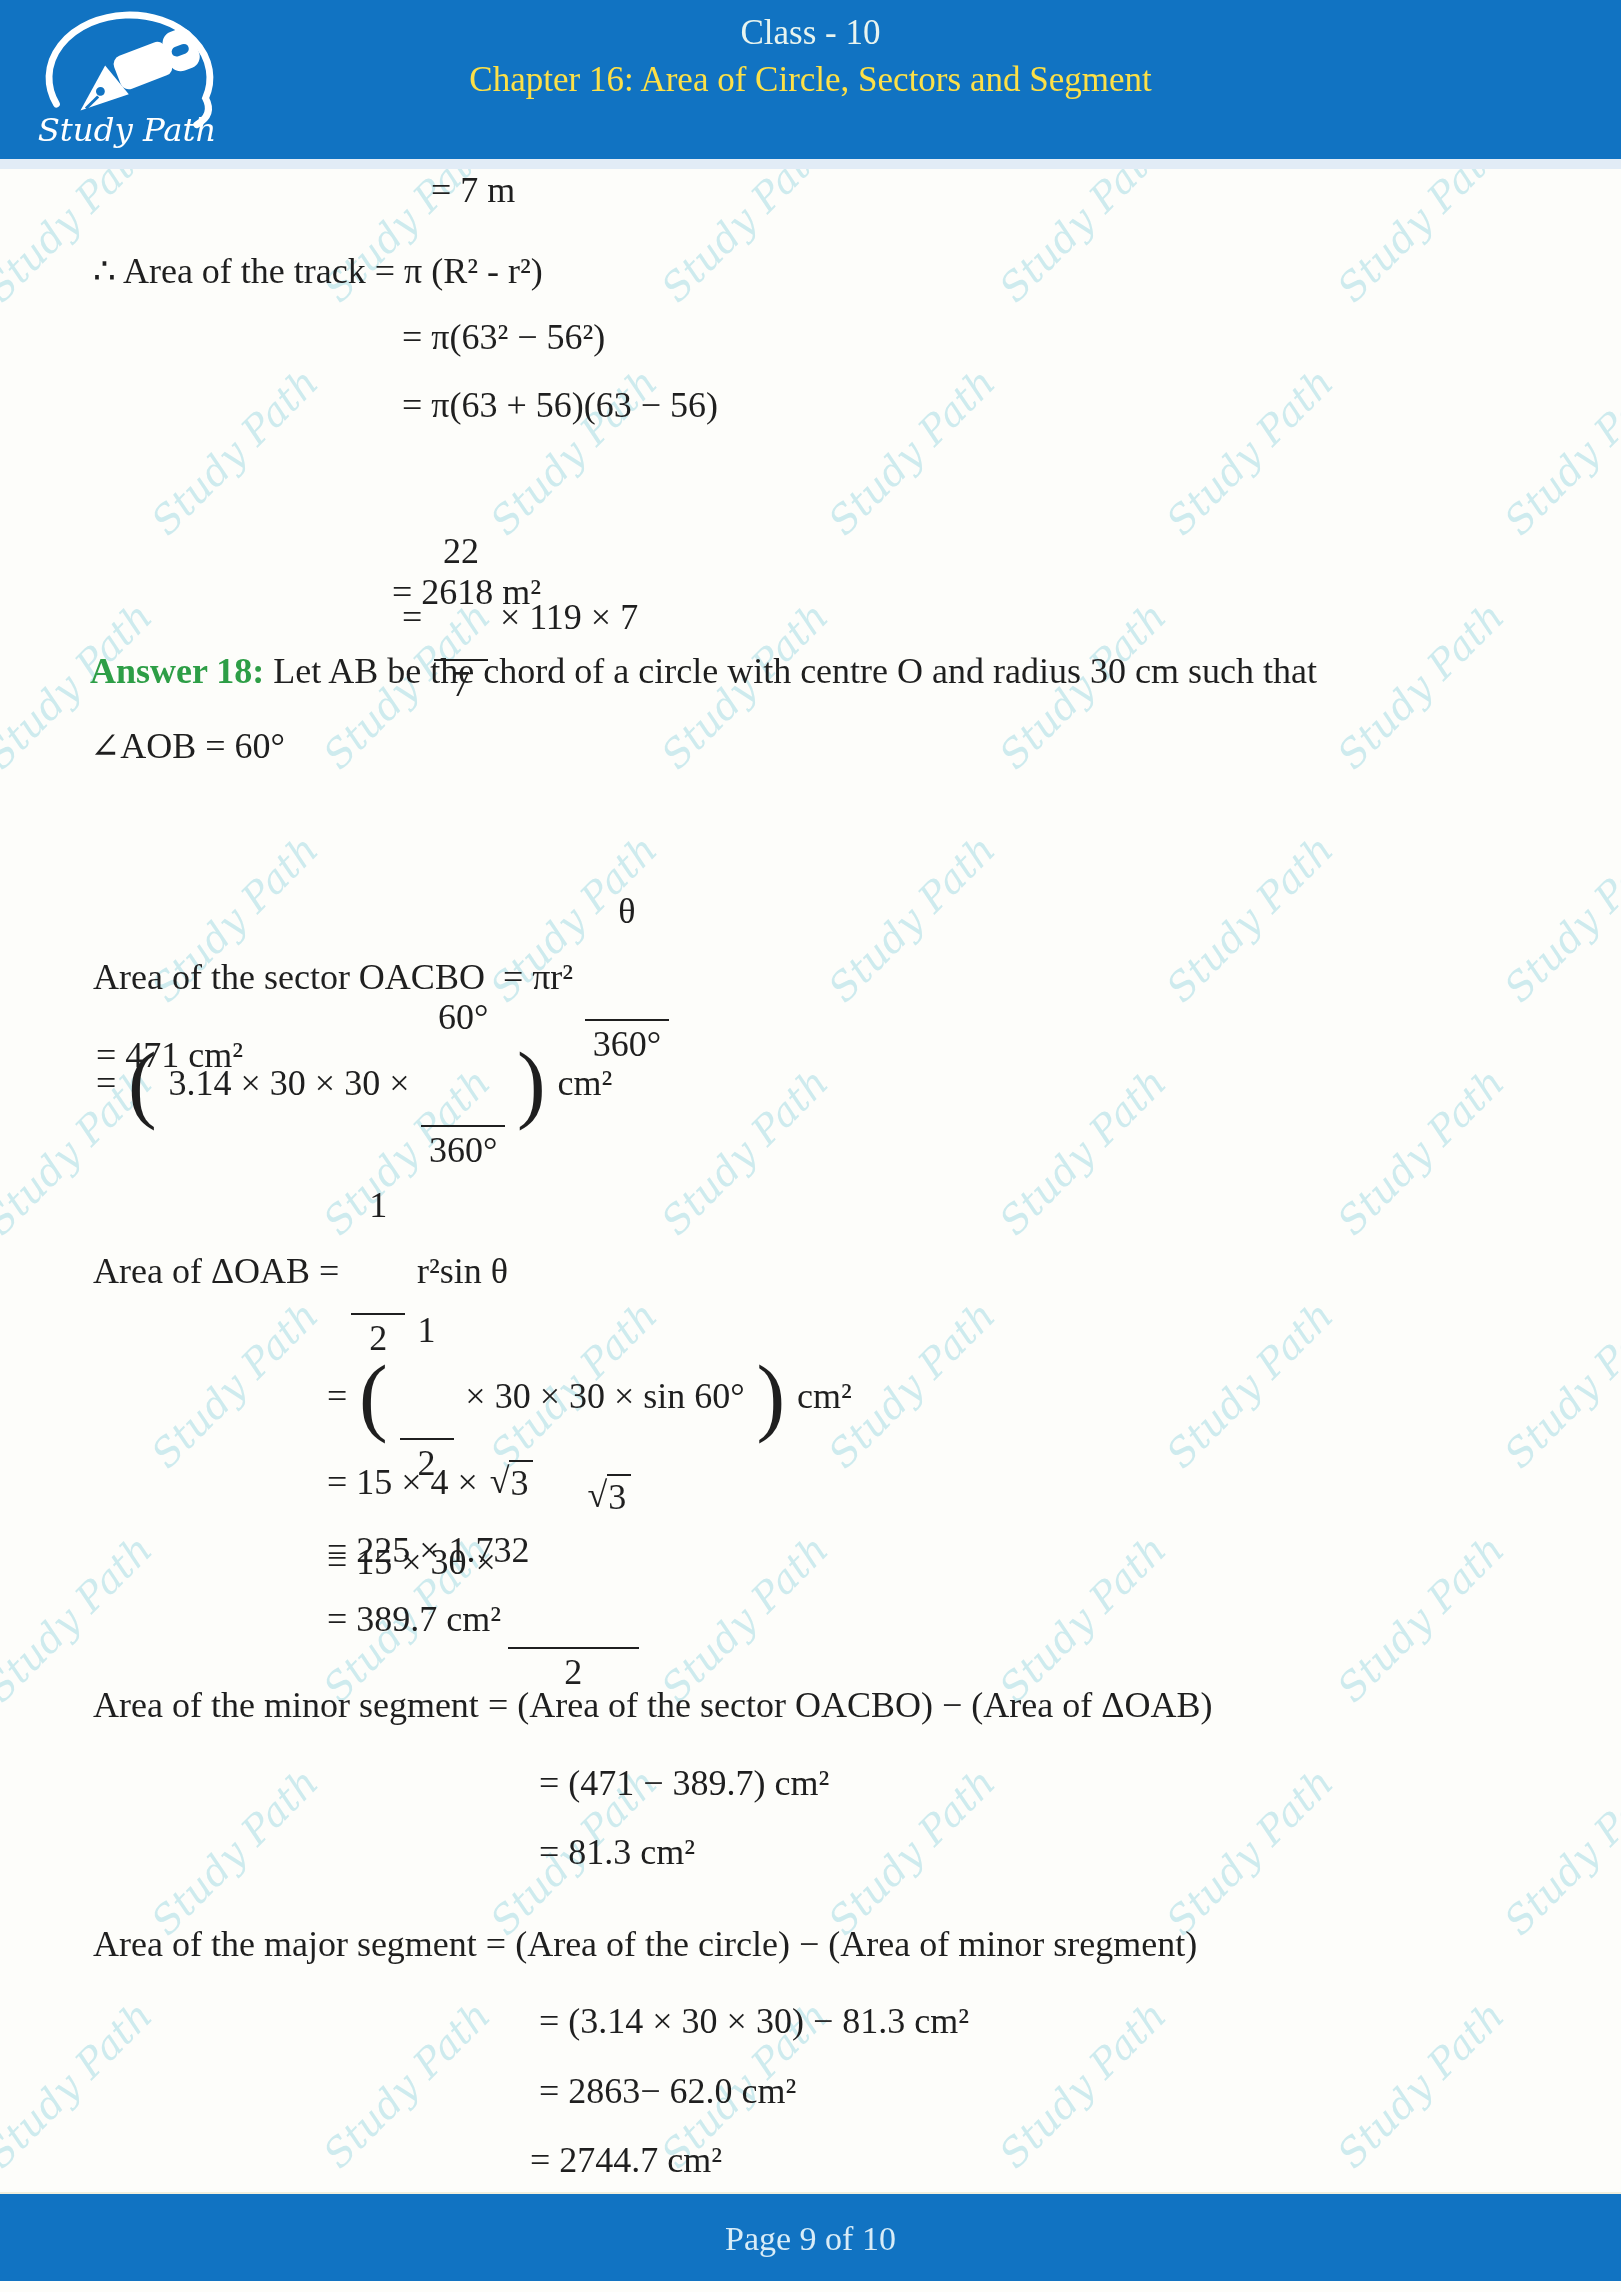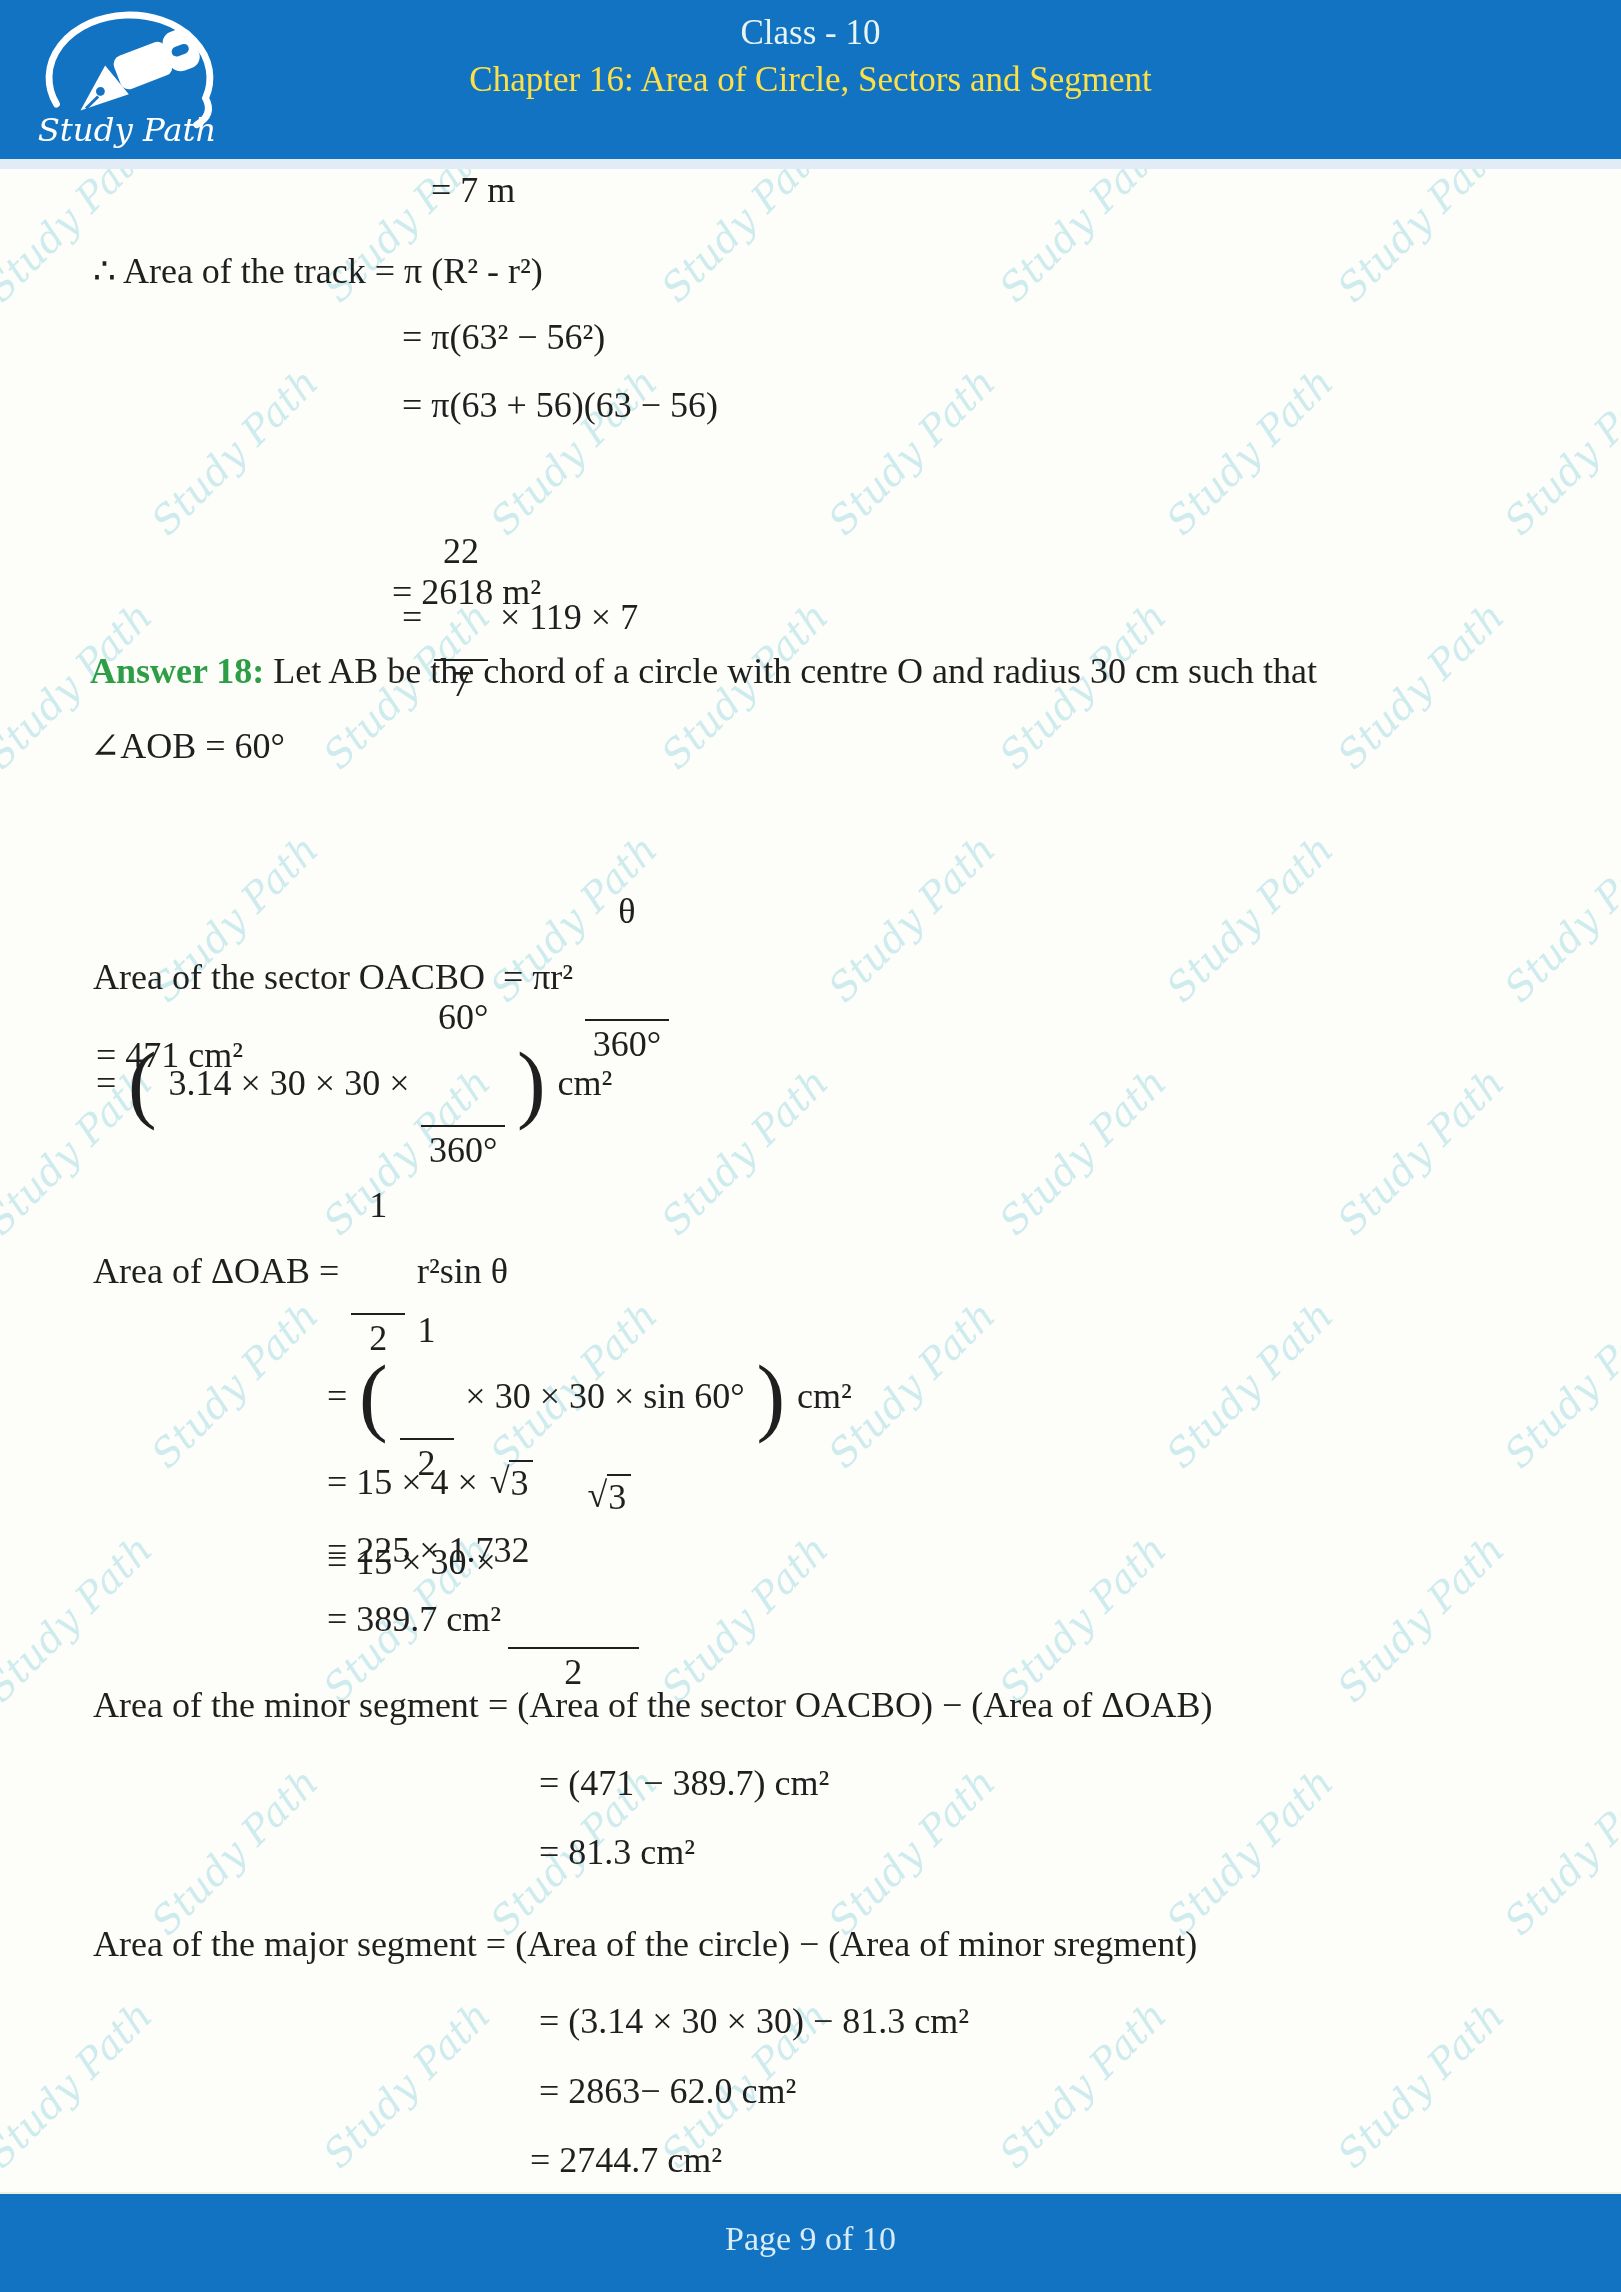--- a/index.html
+++ b/index.html
@@ -39,21 +39,21 @@
   .row{display:flex; align-items:center; gap:11.8px;}
   .frac{display:inline-block; text-align:center; vertical-align:middle;}
   .frac .num{display:block; padding:0 7.8px 2.9px;}
   .frac .den{display:block; border-top:2.9px solid #1f1f1f; padding:2px 7.8px 0;}
   .bigp{font-size:86px; line-height:.85; font-weight:400;}
   .sqrt{display:inline-flex; align-items:flex-start;}
   .sqrt .radicand{border-top:2.9px solid #1f1f1f; padding:0 4.9px 0 1px;}
   .ans{color:#2d9e46; font-weight:bold;}
   
   .ftr{
-    position:absolute; left:0; top:2192px; width:100%; height:101px;
+    position:absolute; left:0; top:2192px; width:100%; height:89px;
     background:#1173c2; z-index:3; text-align:center;
     border-top:2.9px solid #f0eedd; box-sizing:border-box;
   }
   .ftr span{
     display:inline-block; margin-top:25.5px; color:#d8ecf7; font-size:34px;
   }
 </style>
 </head>
 <body>
 

